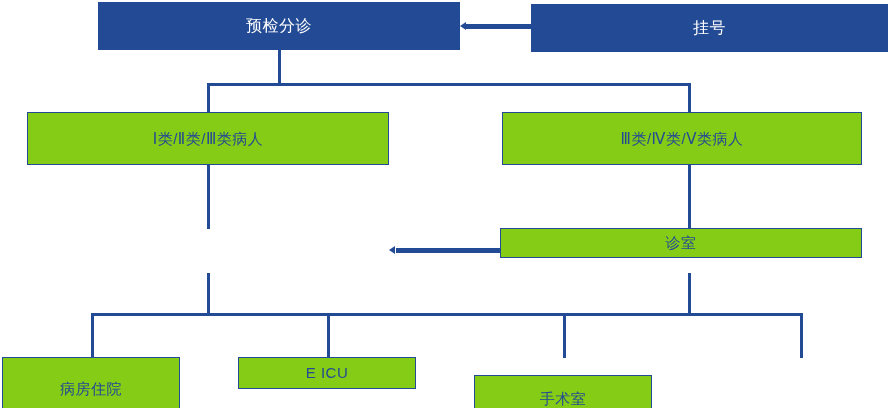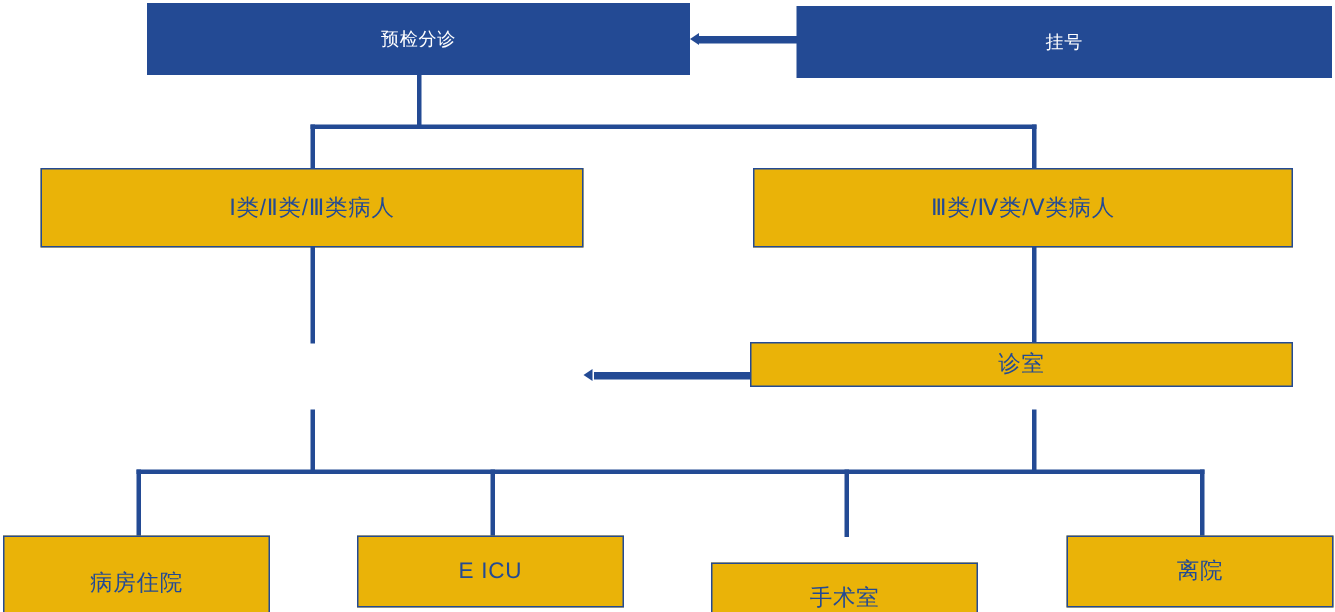--- a/index.html
+++ b/index.html
@@ -24,24 +24,24 @@
     align-items: center;
     justify-content: center;
     text-align: center;
     line-height: 1.2;
     letter-spacing: 0.5px;
   }
   .node.filled {
     background: #234a94;
     border: none;
     color: #ffffff;
-    font-size: 12px;
+    font-size: 16px;
   }
   .node.outlined {
-    background: #eab308;
+    background: #84cc16;
     border: 1px solid #234a94;
     color: #234a94;
     font-size: 15px;
     justify-content: center;
   }
 
   
   .conn {
     position: absolute;
     background: #234a94;
@@ -109,25 +109,22 @@
 
   <div class="conn v" style="left:91px; top:313px; width:3px; height:45px;"></div>
   <div class="conn v" style="left:327px; top:313px; width:3px; height:45px;"></div>
   <div class="conn v" style="left:563px; top:313px; width:3px; height:45px;"></div>
   <div class="conn v" style="left:800px; top:313px; width:3px; height:45px;"></div>
 
   <div class="node outlined" style="left:2px; top:357px; width:178px; height:64px;">
     <span>病房住院</span>
   </div>
 
-  <div class="node outlined" style="left:238px; top:357px; width:178px; height:48px;">
+  <div class="node outlined" style="left:238px; top:357px; width:178px; height:32px;">
     <span>E ICU</span>
   </div>
 
   <div class="node outlined" style="left:474px; top:357px; width:178px; height:48px;margin-top:18px;">
     <span>手术室</span>
   </div>
 
-  <div class="node outlined" style="left:711px; top:357px; width:178px; height:48px;">
-    <span>离院</span>
-  </div>
 
 </div>
 
 </body></html>

